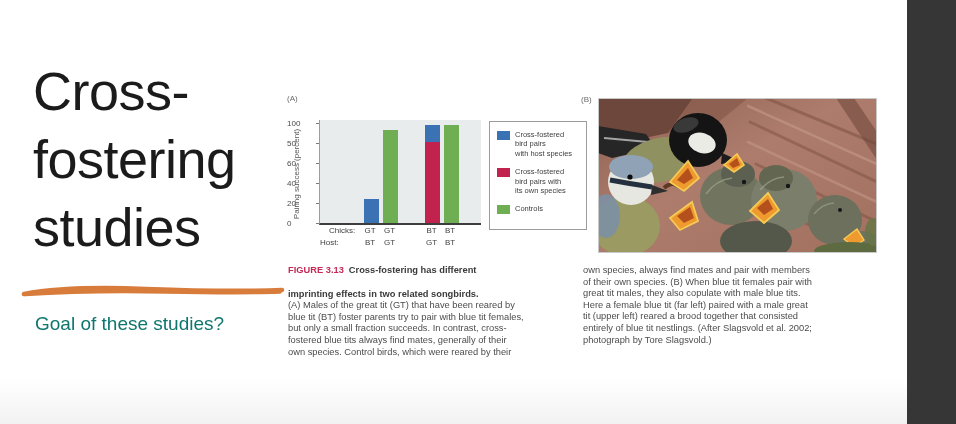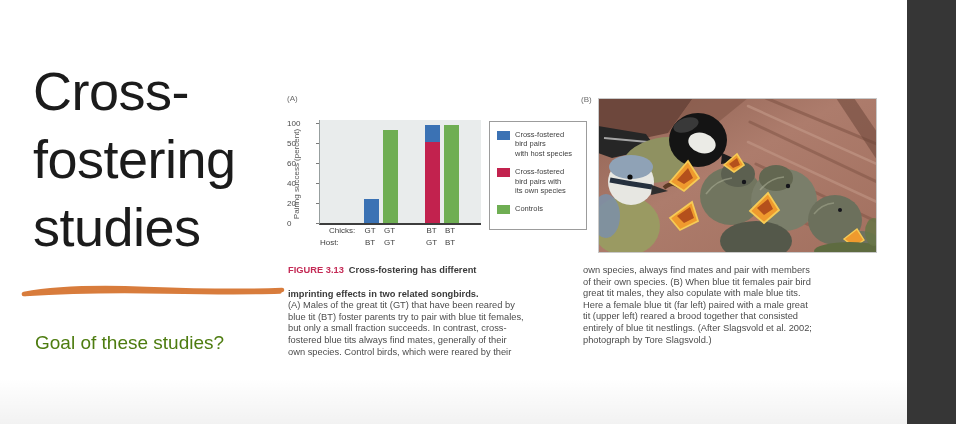--- a/index.html
+++ b/index.html
@@ -2,21 +2,21 @@
 <html><head>
 <meta charset="utf-8">
 <style>
   html,body{margin:0;padding:0;background:#ffffff;}
   body{width:956px;height:424px;overflow:hidden;position:relative;
        font-family:"Liberation Sans",sans-serif;-webkit-font-smoothing:antialiased;}
   .abs{position:absolute;}
 
   
   #slide-title{left:33px;top:57px;font-size:54px;line-height:68px;color:#1b1b1b;letter-spacing:-0.5px;}
-  #subtitle{left:35px;top:332px;font-size:19px;color:#4d7c0f;}
+  #subtitle{left:35px;top:313px;font-size:19px;color:#0f766e;}
 
   
   #chart{left:287px;top:93px;width:205px;height:165px;}
   #panel-a-label{left:0;top:1px;font-size:8px;color:#6b6b6b;}
   #ylabel{left:9px;top:81px;transform:translate(-50%,-50%) rotate(-90deg);
           font-size:8px;color:#555;white-space:nowrap;}
   .ytick-label{position:absolute;left:0;width:27px;text-align:left;font-size:8px;color:#4a4a4a;}
   .ytick-mark{position:absolute;left:29px;width:3px;height:1px;background:#7a7a7a;}
   #plot{left:32px;top:27px;width:161px;height:103px;background:#e9ecec;
         border-left:1px solid #979f9f;border-bottom:2px solid #3d3d3d;}
@@ -223,21 +223,21 @@
     <div class="cap-line"><span class="fig-num">FIGURE 3.13</span><span class="cap-bold">Cross-fostering has different</span></div>
     <div class="cap-line cap-bold">imprinting effects in two related songbirds.</div>
     <div class="cap-line">(A) Males of the great tit (GT) that have been reared by</div>
     <div class="cap-line">blue tit (BT) foster parents try to pair with blue tit females,</div>
     <div class="cap-line">but only a small fraction succeeds. In contrast, cross-</div>
     <div class="cap-line">fostered blue tits always find mates, generally of their</div>
     <div class="cap-line">own species. Control birds, which were reared by their</div>
   </div>
 <div class="abs caption-col" id="caption-right">
     <div class="cap-line">own species, always find mates and pair with members</div>
-    <div class="cap-line">of their own species. (B) When blue tit females pair bird</div>
+    <div class="cap-line">of their own species. (B) When blue tit females pair with</div>
     <div class="cap-line">great tit males, they also copulate with male blue tits.</div>
     <div class="cap-line">Here a female blue tit (far left) paired with a male great</div>
     <div class="cap-line">tit (upper left) reared a brood together that consisted</div>
     <div class="cap-line">entirely of blue tit nestlings. (After Slagsvold et al. 2002;</div>
     <div class="cap-line">photograph by Tore Slagsvold.)</div>
   </div>
 
 <div class="abs" id="bottom-fade"></div>
 <div class="abs" id="edge-strip"></div>
 

